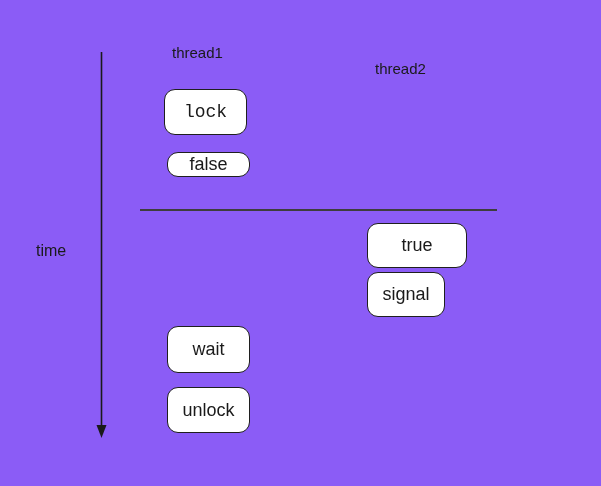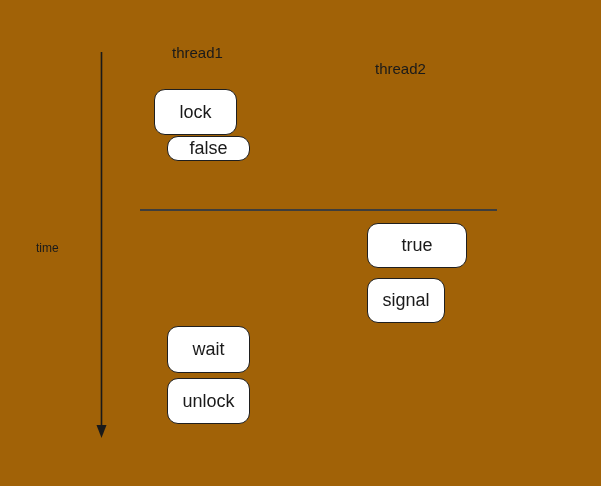--- a/index.html
+++ b/index.html
@@ -1,53 +1,53 @@
 <!DOCTYPE html>
 <html><head>
 <meta charset="utf-8">
 <style>
   html, body { margin: 0; padding: 0; background: #ffffff; }
   .canvas {
     position: relative;
     width: 601px;
     height: 486px;
-    background: #a16207;
+    background: #8b5cf6;
     font-family: "Liberation Sans", sans-serif;
     overflow: hidden;
   }
   .label {
     position: absolute;
     color: #1a1a1a;
     font-size: 15px;
     line-height: 1.2;
     white-space: nowrap;
   }
   .lbl-thread1 { left: 172px; top: 44px; }
   .lbl-thread2 { left: 375px; top: 60px; }
-  .lbl-time    { left: 36px;  top: 241px; font-size: 12px; }
+  .lbl-time    { left: 36px;  top: 241px; font-size: 16px; }
   .box {
     position: absolute;
     box-sizing: border-box;
     width: 83px;
     height: 46px;
     background: #ffffff;
     border: 1.7px solid #1f1f1f;
     border-radius: 11px;
     display: flex;
     align-items: center;
     justify-content: center;
     font-size: 18px;
     color: #1a1a1a;
   }
-  .box-lock   { left: 154px; top: 89px;  }
-  .box-false  { left: 167px; top: 136px; height: 25px; }
+  .box-lock   { left: 164px; top: 89px; font-family: Liberation Mono, monospace;  }
+  .box-false  { left: 167px; top: 152px; height: 25px; }
   .box-true   { left: 367px; top: 223px; width: 100px; height: 45px; }
-  .box-signal { left: 367px; top: 278px; width: 78px; height: 45px; }
+  .box-signal { left: 367px; top: 272px; width: 78px; height: 45px; }
   .box-wait   { left: 167px; top: 326px; height: 47px; }
-  .box-unlock { left: 167px; top: 378px; text-align: center; }
+  .box-unlock { left: 167px; top: 387px; text-align: center; }
   .divider {
     position: absolute;
     left: 140px;
     top: 209px;
     width: 357px;
     height: 2px;
     background: #3d3d3d;
   }
   .time-arrow {
     position: absolute;

